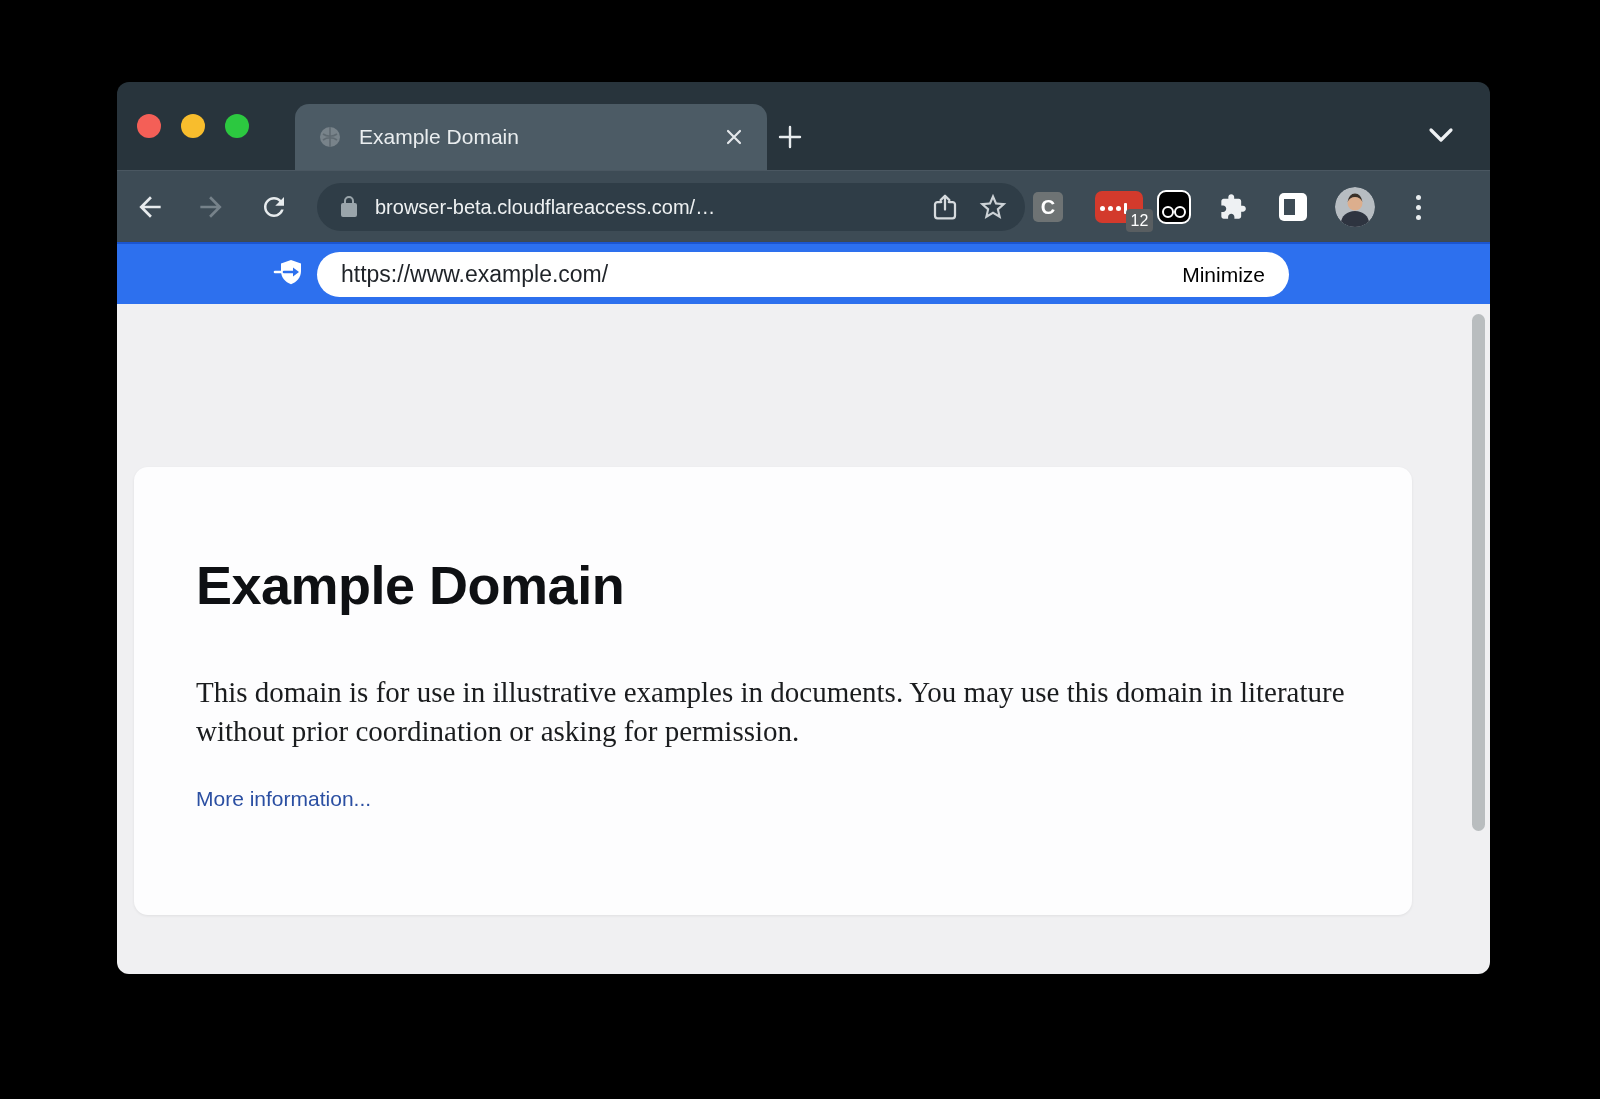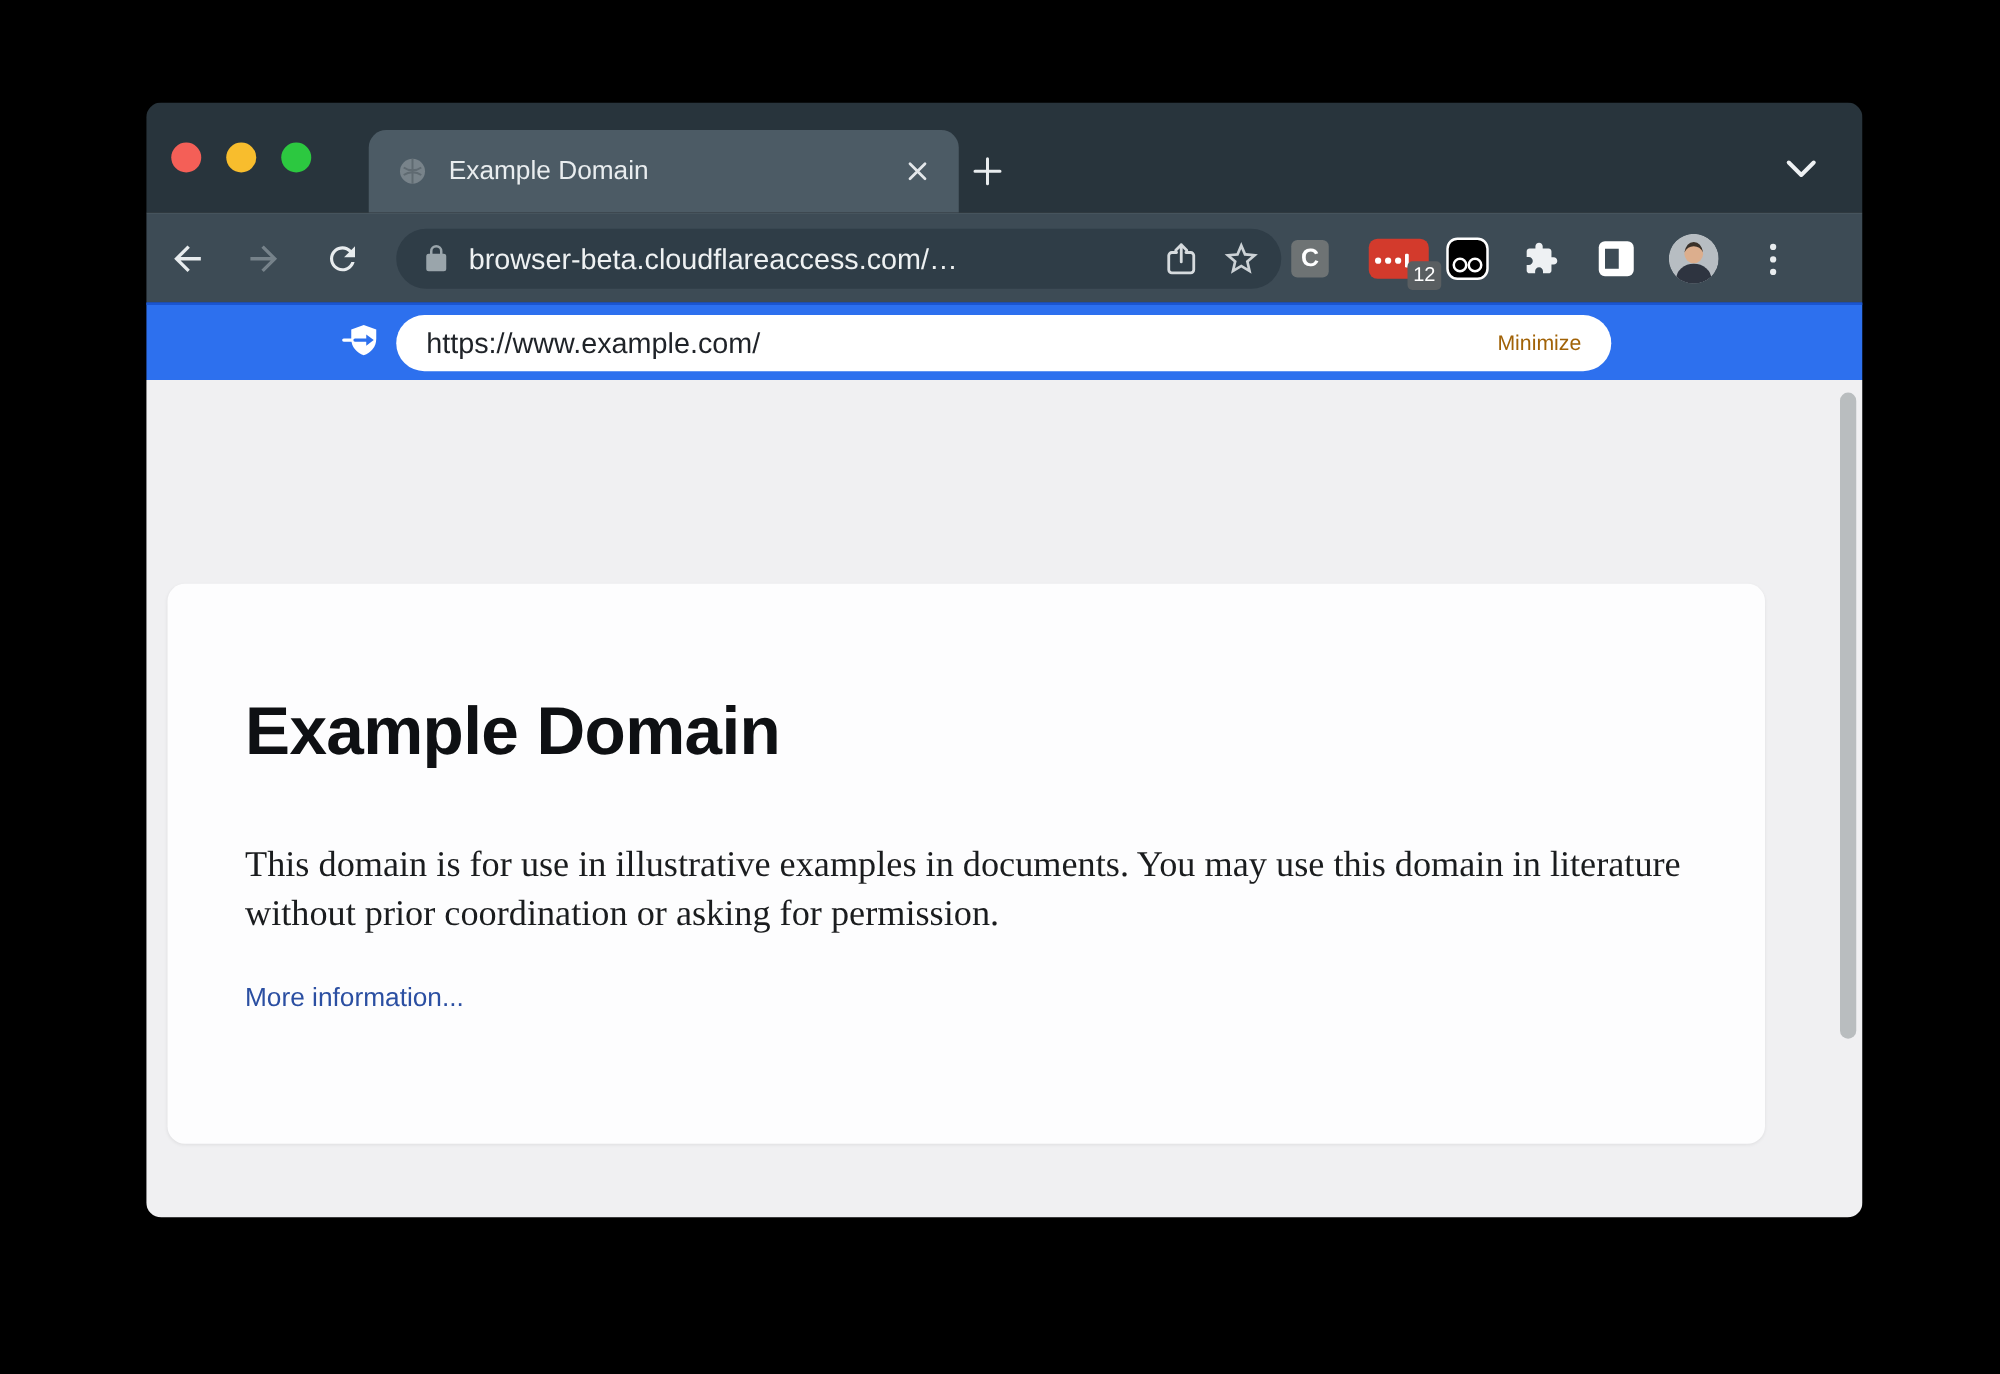--- a/index.html
+++ b/index.html
@@ -27,21 +27,21 @@
     align-items:center;justify-content:center;}
 
   
   .toolbar{position:relative;height:72px;background:#3d4b55;flex:0 0 auto;
     border-top:1px solid rgba(255,255,255,.07);}
   .nav-btn{position:absolute;top:16px;width:40px;height:40px;display:flex;align-items:center;justify-content:center;}
   .nav-back{left:13px;} .nav-fwd{left:74px;} .nav-reload{left:137px;}
   .urlbar{position:absolute;left:200px;top:12px;width:708px;height:48px;border-radius:24px;
     background:#2f3d47;display:flex;align-items:center;padding:0 14px 0 20px;}
   .urlbar .lock{width:24px;height:24px;margin-right:14px;flex:0 0 auto;}
-  .url-text{color:#eef1f2;font-size:23px;white-space:nowrap;flex:1;overflow:hidden;}
+  .url-text{color:#eef1f2;font-size:20px;white-space:nowrap;flex:1;overflow:hidden;}
   .pill-icon{width:36px;height:36px;display:flex;align-items:center;justify-content:center;margin-left:12px;flex:0 0 auto;}
   .ext-btn{position:absolute;display:flex;align-items:center;justify-content:center;}
   .ext-c{left:916px;top:21px;width:30px;height:30px;background:#6e7374;border-radius:5px;
     color:#fff;font-size:20px;font-weight:bold;}
   .ext-red{left:978px;top:20px;width:32px;height:32px;background:#d33a2c;border-radius:7px;padding-left:48px;}
   .ext-red .dots{position:absolute;left:5px;top:12px;display:flex;align-items:center;gap:3px;}
   .ext-red .dots i{width:5px;height:5px;border-radius:50%;background:#fff;display:block;}
   .ext-red .dots b{width:3px;height:11px;background:#fff;display:block;border-radius:1px;}
   .ext-badge{position:absolute;right:-10px;bottom:-9px;min-width:27px;height:23px;background:#595e61;
     color:#fff;font-size:16px;border-radius:4px;display:flex;align-items:center;justify-content:center;padding:0 3px;}
@@ -55,21 +55,21 @@
   .menu-btn{left:1288px;top:16px;width:26px;height:40px;flex-direction:column;gap:5px;}
   .menu-btn i{width:5px;height:5px;border-radius:50%;background:#e8ecee;display:block;}
 
   
   .banner{position:relative;height:62px;background:#2d70ee;flex:0 0 auto;border-top:2px solid #1b55cf;
     box-shadow:0 1px 2px rgba(0,0,0,.25);}
   .banner .shield{position:absolute;left:156px;top:13px;width:34px;height:34px;}
   .banner-pill{position:absolute;left:200px;top:8px;width:972px;height:45px;background:#fff;
     border-radius:23px;display:flex;align-items:center;padding:0 24px;}
   .banner-url{color:#1f2328;font-size:23px;flex:1;white-space:nowrap;overflow:hidden;}
-  .banner-minimize{color:#a16207;font-size:17px;white-space:nowrap;}
+  .banner-minimize{color:#000000;font-size:21px;white-space:nowrap;}
 
   
   .content{position:relative;flex:1;background:#f0f0f2;}
   .page-card{position:absolute;left:17px;top:163px;width:1278px;height:448px;background:#fdfdfe;
     border-radius:14px;box-shadow:0 1px 3px rgba(0,0,0,.07);}
   .page-heading{position:absolute;left:62px;top:86px;margin:0;font-size:54px;line-height:64px;
     font-weight:bold;color:#0e1013;letter-spacing:-.5px;}
   .page-paragraph{position:absolute;left:62px;top:206px;margin:0;width:1155px;font-size:29px;
     line-height:39px;color:#1a1c1e;font-family:Liberation Serif, serif;}
   .page-link{position:absolute;left:62px;top:320px;font-size:21px;color:#2b4fa2;text-decoration:none;}

